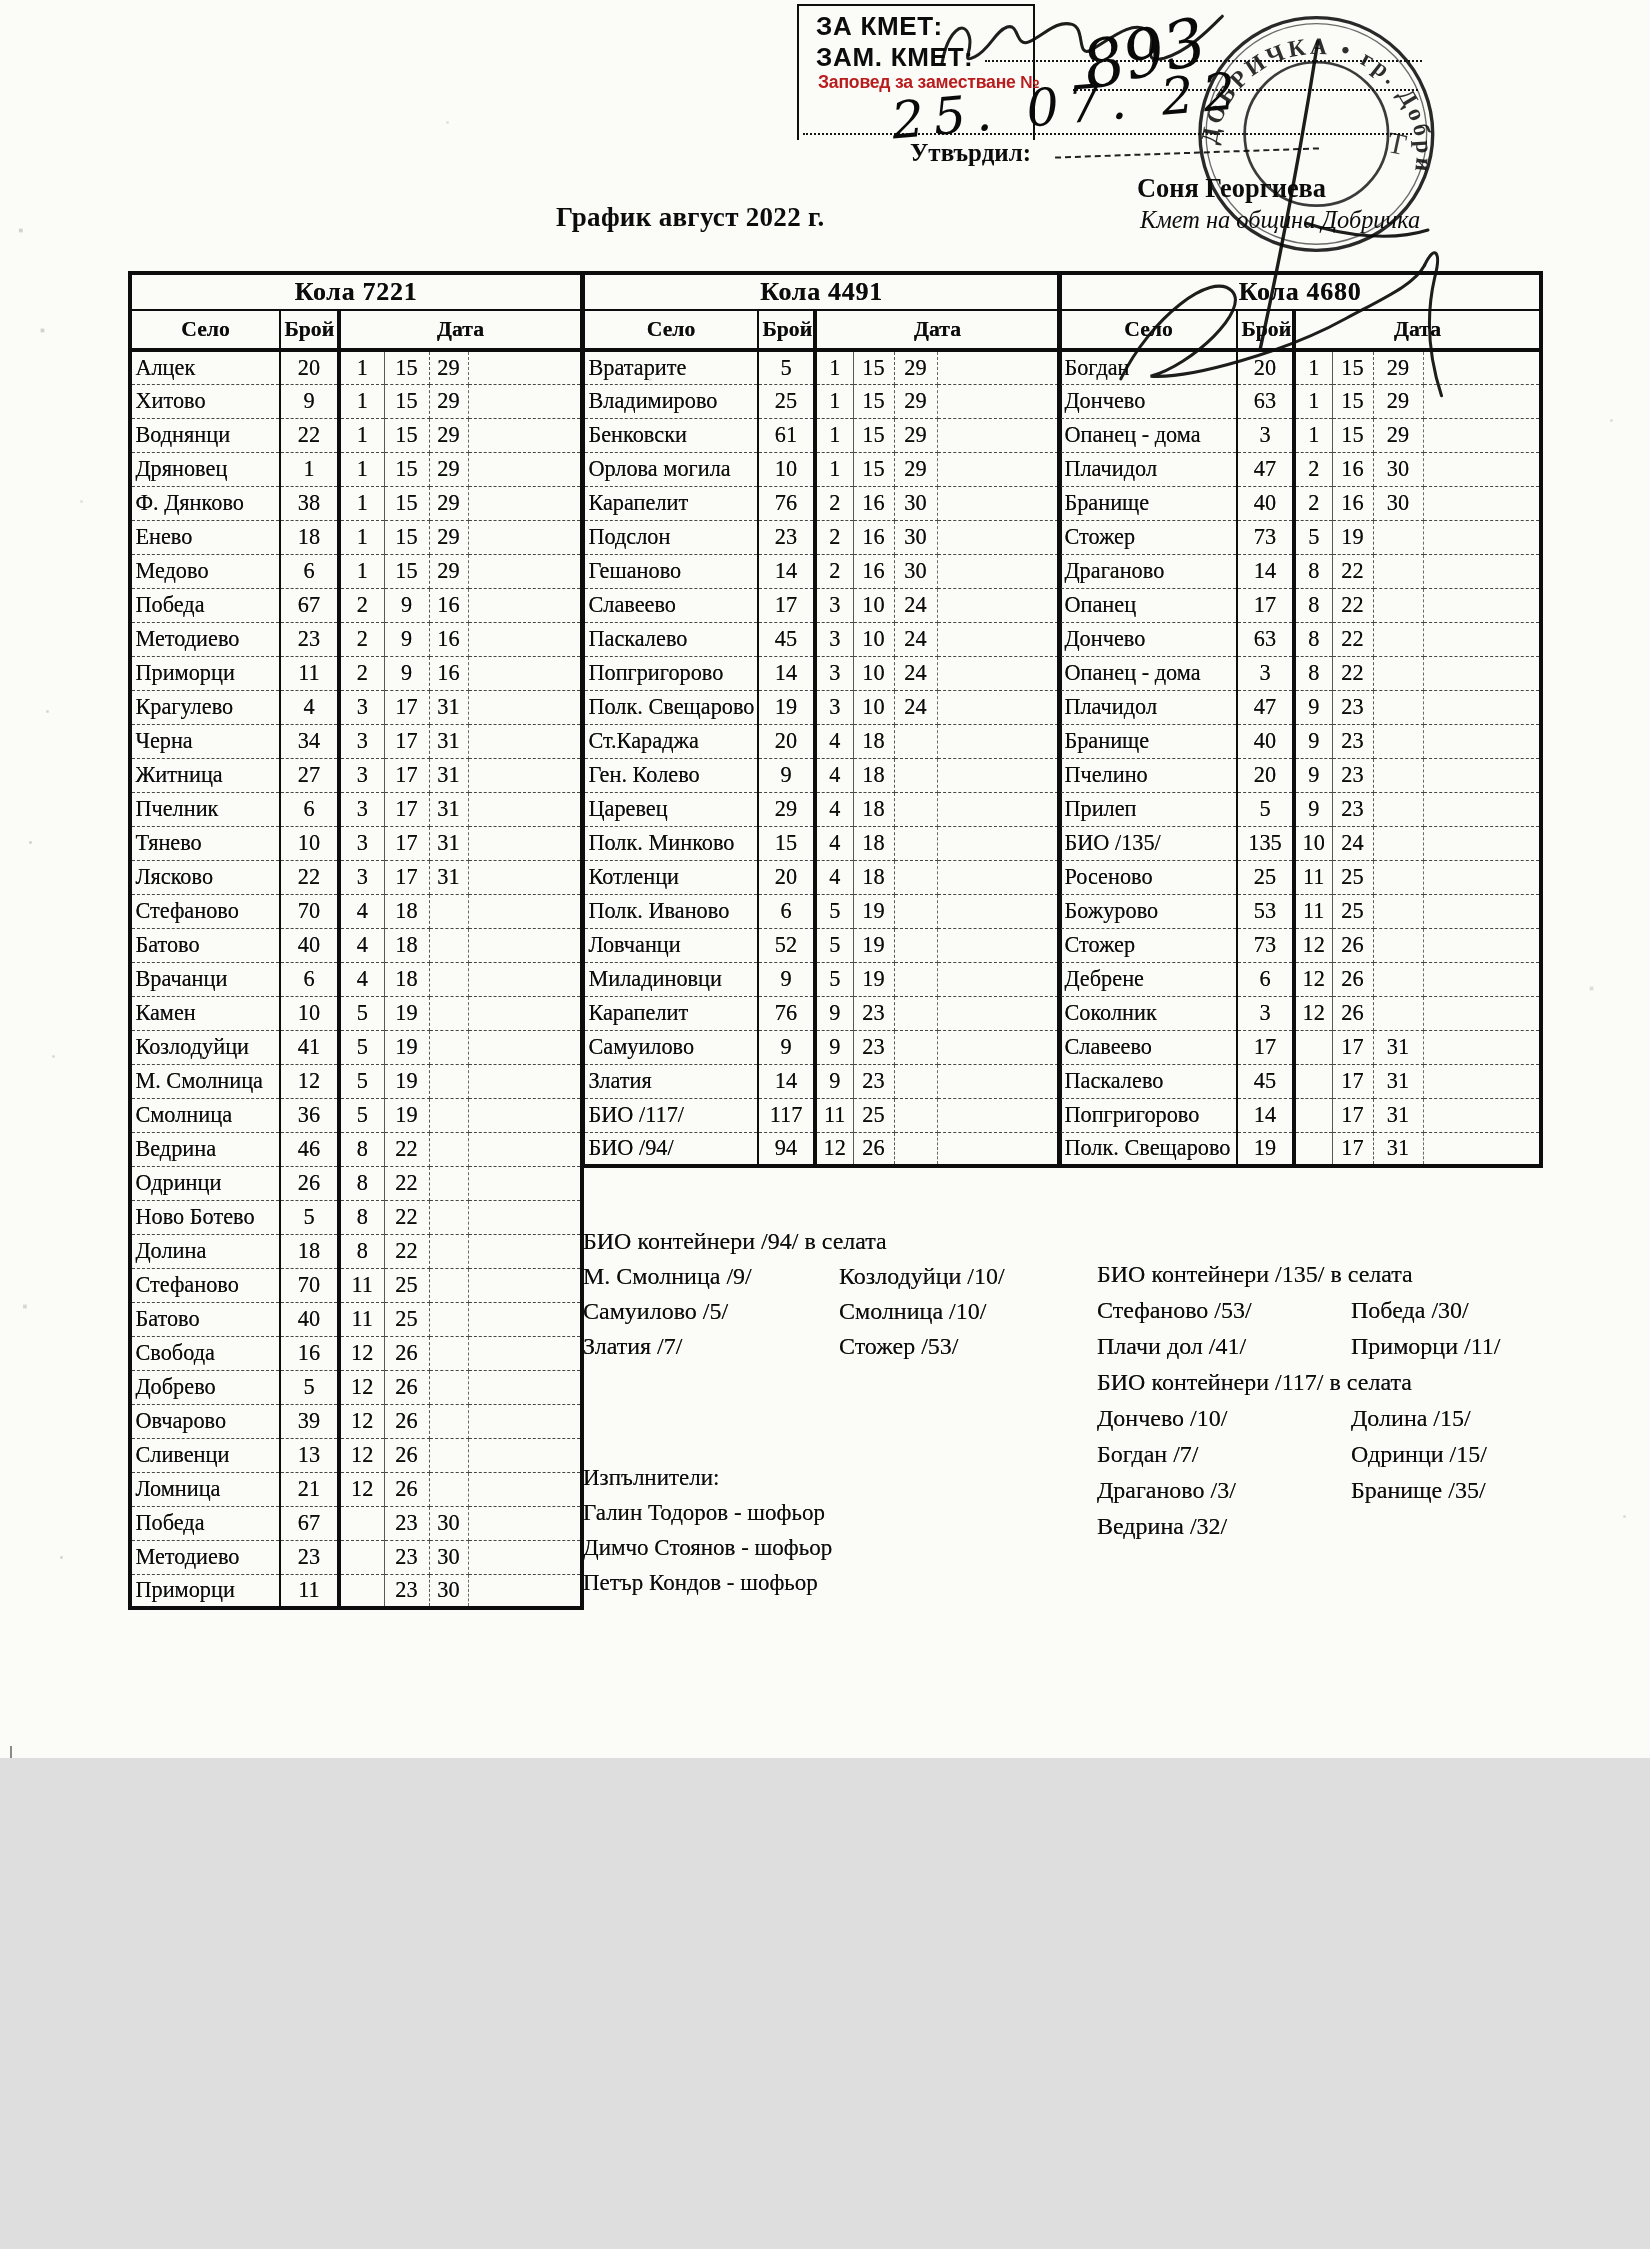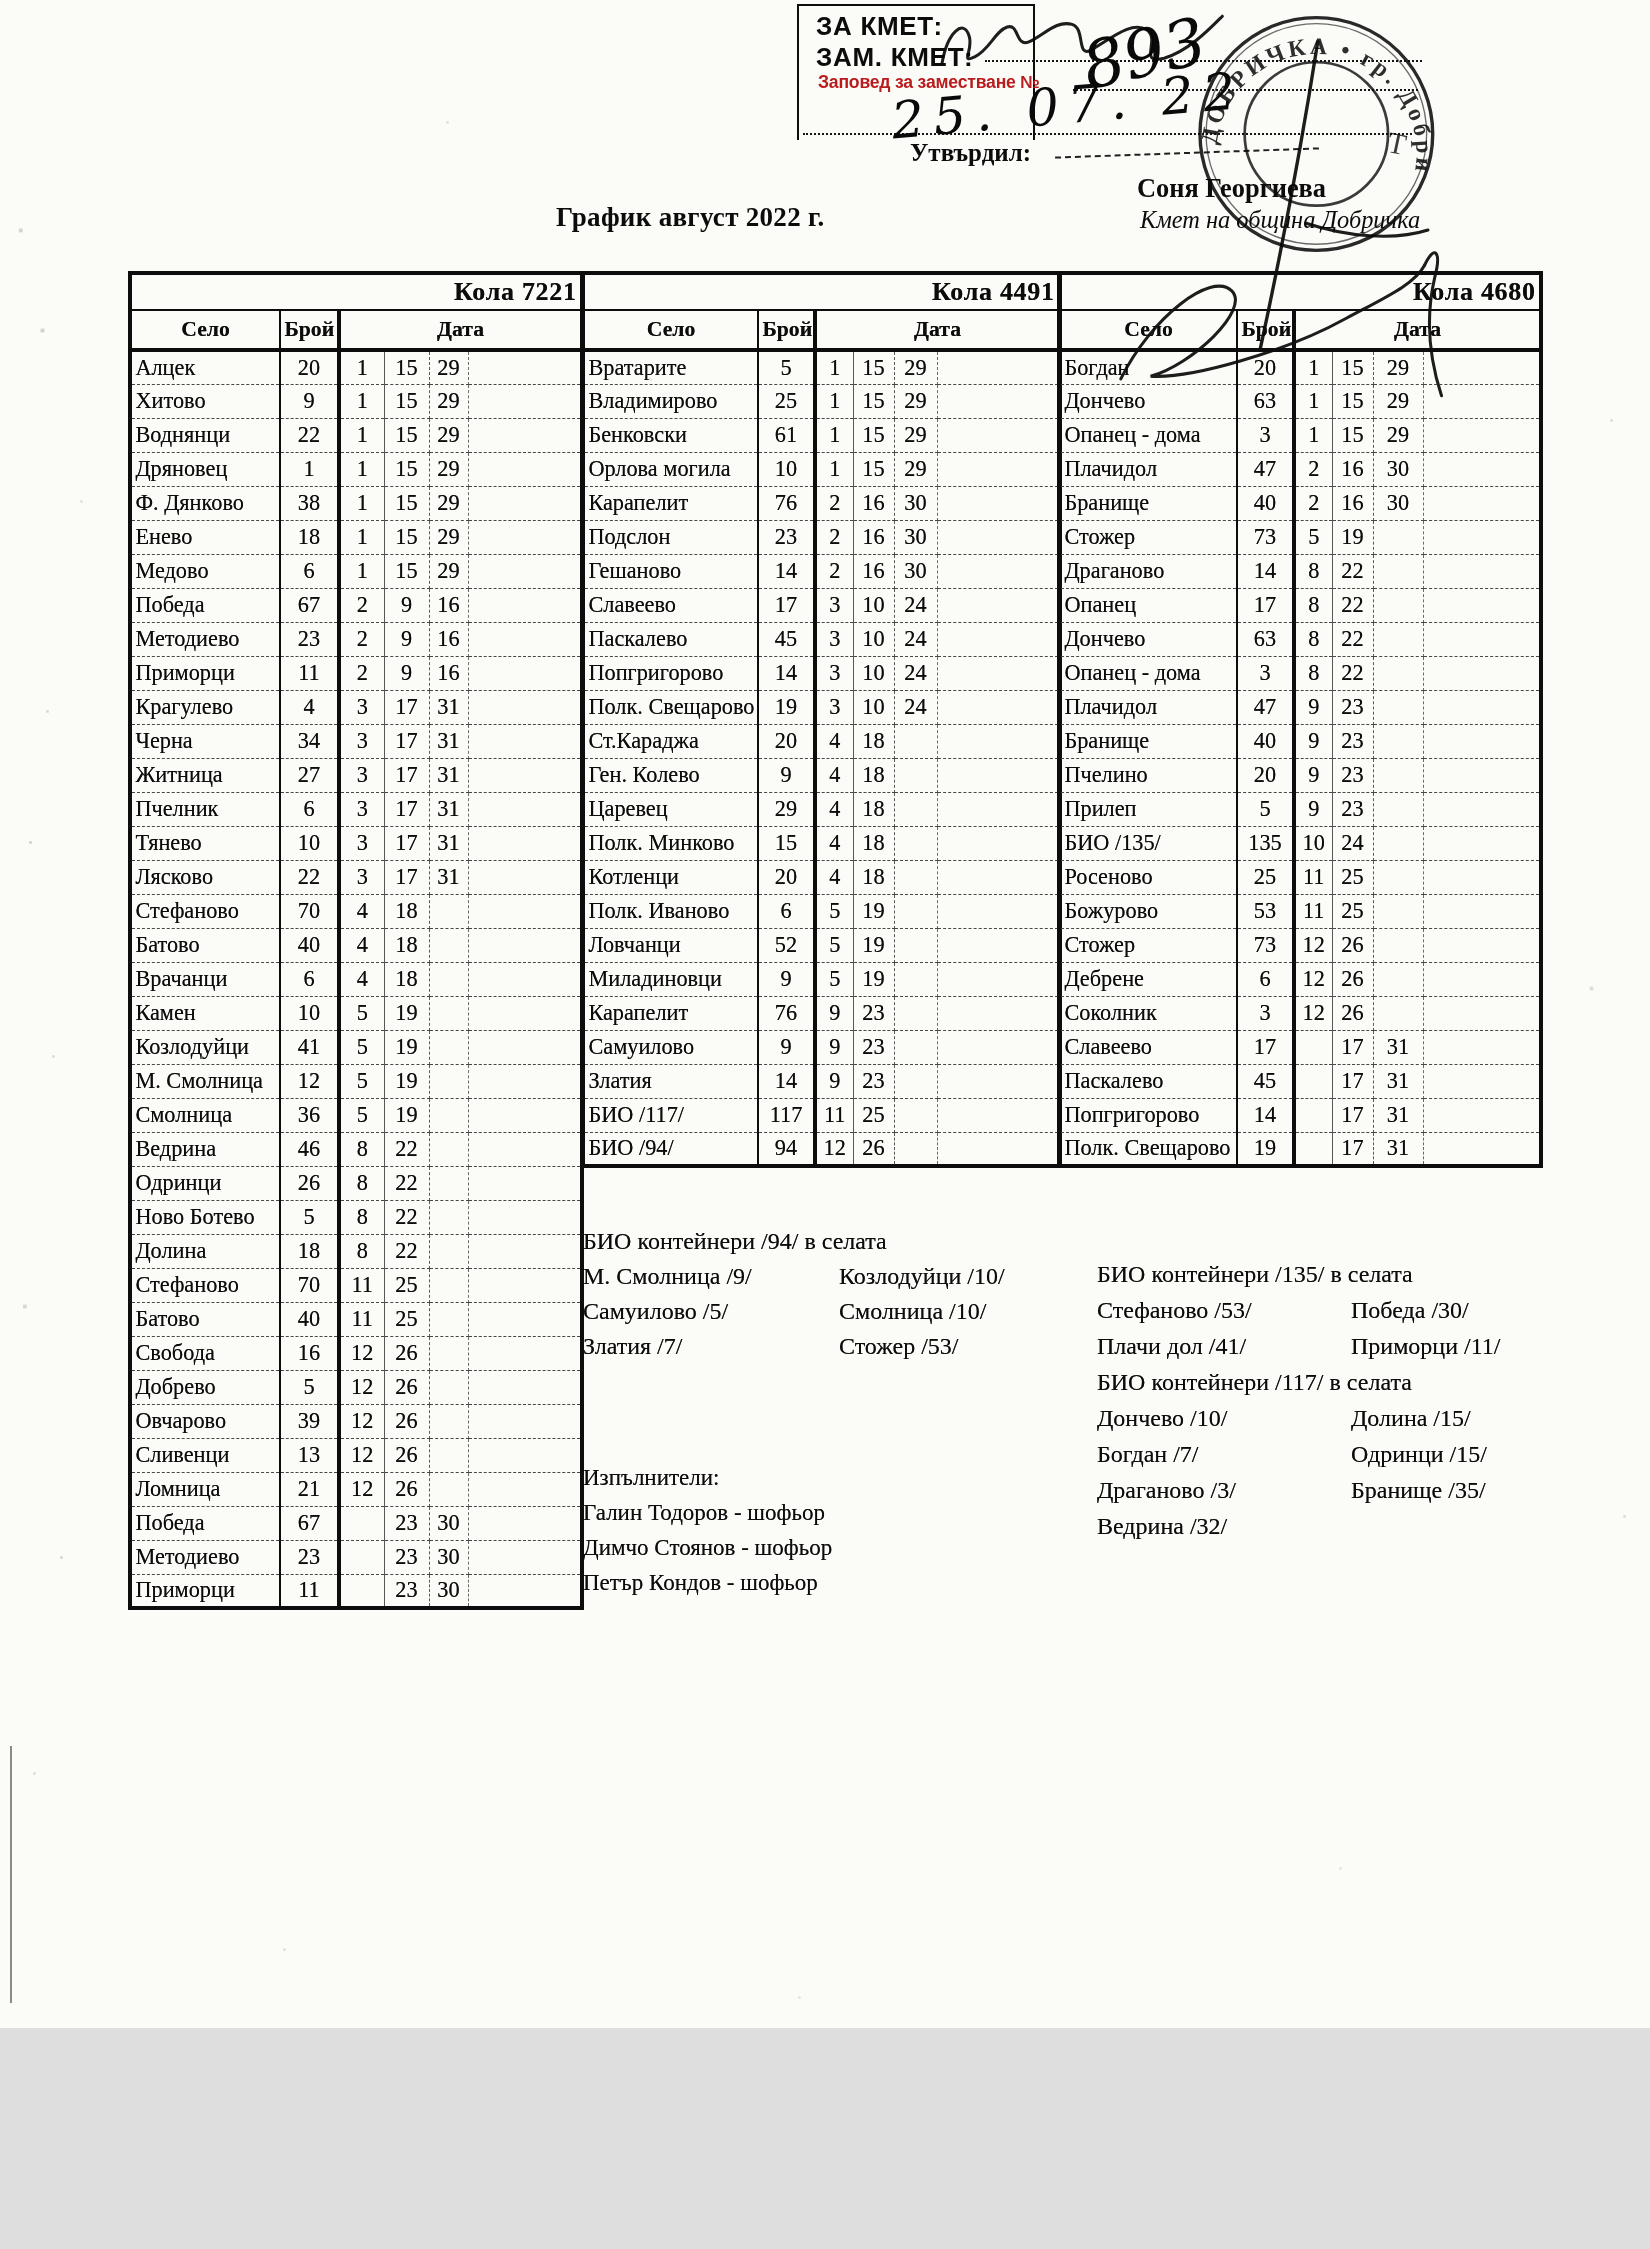--- a/index.html
+++ b/index.html
@@ -1,17 +1,17 @@
 <!DOCTYPE html>
 <html style="font-size:10.8px"><head>
 <meta charset="utf-8">
 <style>
   html,body{margin:0;padding:0;background:#dedede;}
   .page{
-    position:relative;width:1651px;height:2028px;background:#fbfbf8;
+    position:relative;width:1651px;height:1758px;background:#fbfbf8;
     font-family:"Liberation Serif","DejaVu Serif",serif;color:#0c0c0c;
     overflow:hidden;
   }
   
   .kmet-box{
     position:absolute;left:797px;top:4.1px;width:234px;height:134px;
     border-left:2.7px solid #0e0e0e;border-top:2.7px solid #0e0e0e;border-right:2.7px solid #0e0e0e;
   }
   .sans-b{font-family:"Liberation Sans","DejaVu Sans",sans-serif;font-weight:bold;}
   .za-kmet{position:absolute;left:816px;top:10.8px;font-size:26px;letter-spacing:0.7px;}
@@ -28,21 +28,21 @@
   .approver-name{position:absolute;left:1137px;top:173px;font-size:26.4px;font-weight:bold;}
   .approver-title{position:absolute;left:1140px;top:206px;font-size:24.4px;font-style:italic;}
   .doc-title{position:absolute;left:556px;top:202px;font-size:27px;font-weight:bold;letter-spacing:0.3px;}
   .stamp-overlay{position:absolute;left:0;top:0;pointer-events:none;}
   
   .table-host{position:absolute;top:271px;}
   table.sched{border-collapse:collapse;table-layout:fixed;border:4.1px solid #0d0d0d;
     text-shadow:0 0 0.4px rgba(0,0,0,.65);}
   table.sched th,table.sched td{padding:0 3.4px;overflow:hidden;white-space:nowrap;}
   tr.car-row th{border-bottom:2.7px solid #0d0d0d;font-size:26px;font-weight:bold;
-    height:34px;text-align:right;letter-spacing:0.7px;}
+    height:34px;text-align:center;letter-spacing:0.7px;}
   tr.hdr-row th{border-bottom:4.1px solid #0d0d0d;font-size:21.7px;font-weight:bold;
     height:37px;text-align:center;}
   tr.hdr-row th.hv{border-right:2.7px solid #0d0d0d;}
   tr.hdr-row th.hc{border-right:4.1px solid #0d0d0d;}
   table.sched tbody tr{height:34px;}
   table.sched tbody td{border-bottom:1.4px dashed #474747;font-size:22.3px;}
   td.v{border-right:2.7px solid #0d0d0d;text-align:left;padding-left:6.1px;}
   td.c{border-right:4.1px solid #0d0d0d;text-align:center;}
   td.d1{border-right:1.4px solid #585858;text-align:center;}
   td.d2{border-right:1.4px dashed #585858;text-align:center;}

